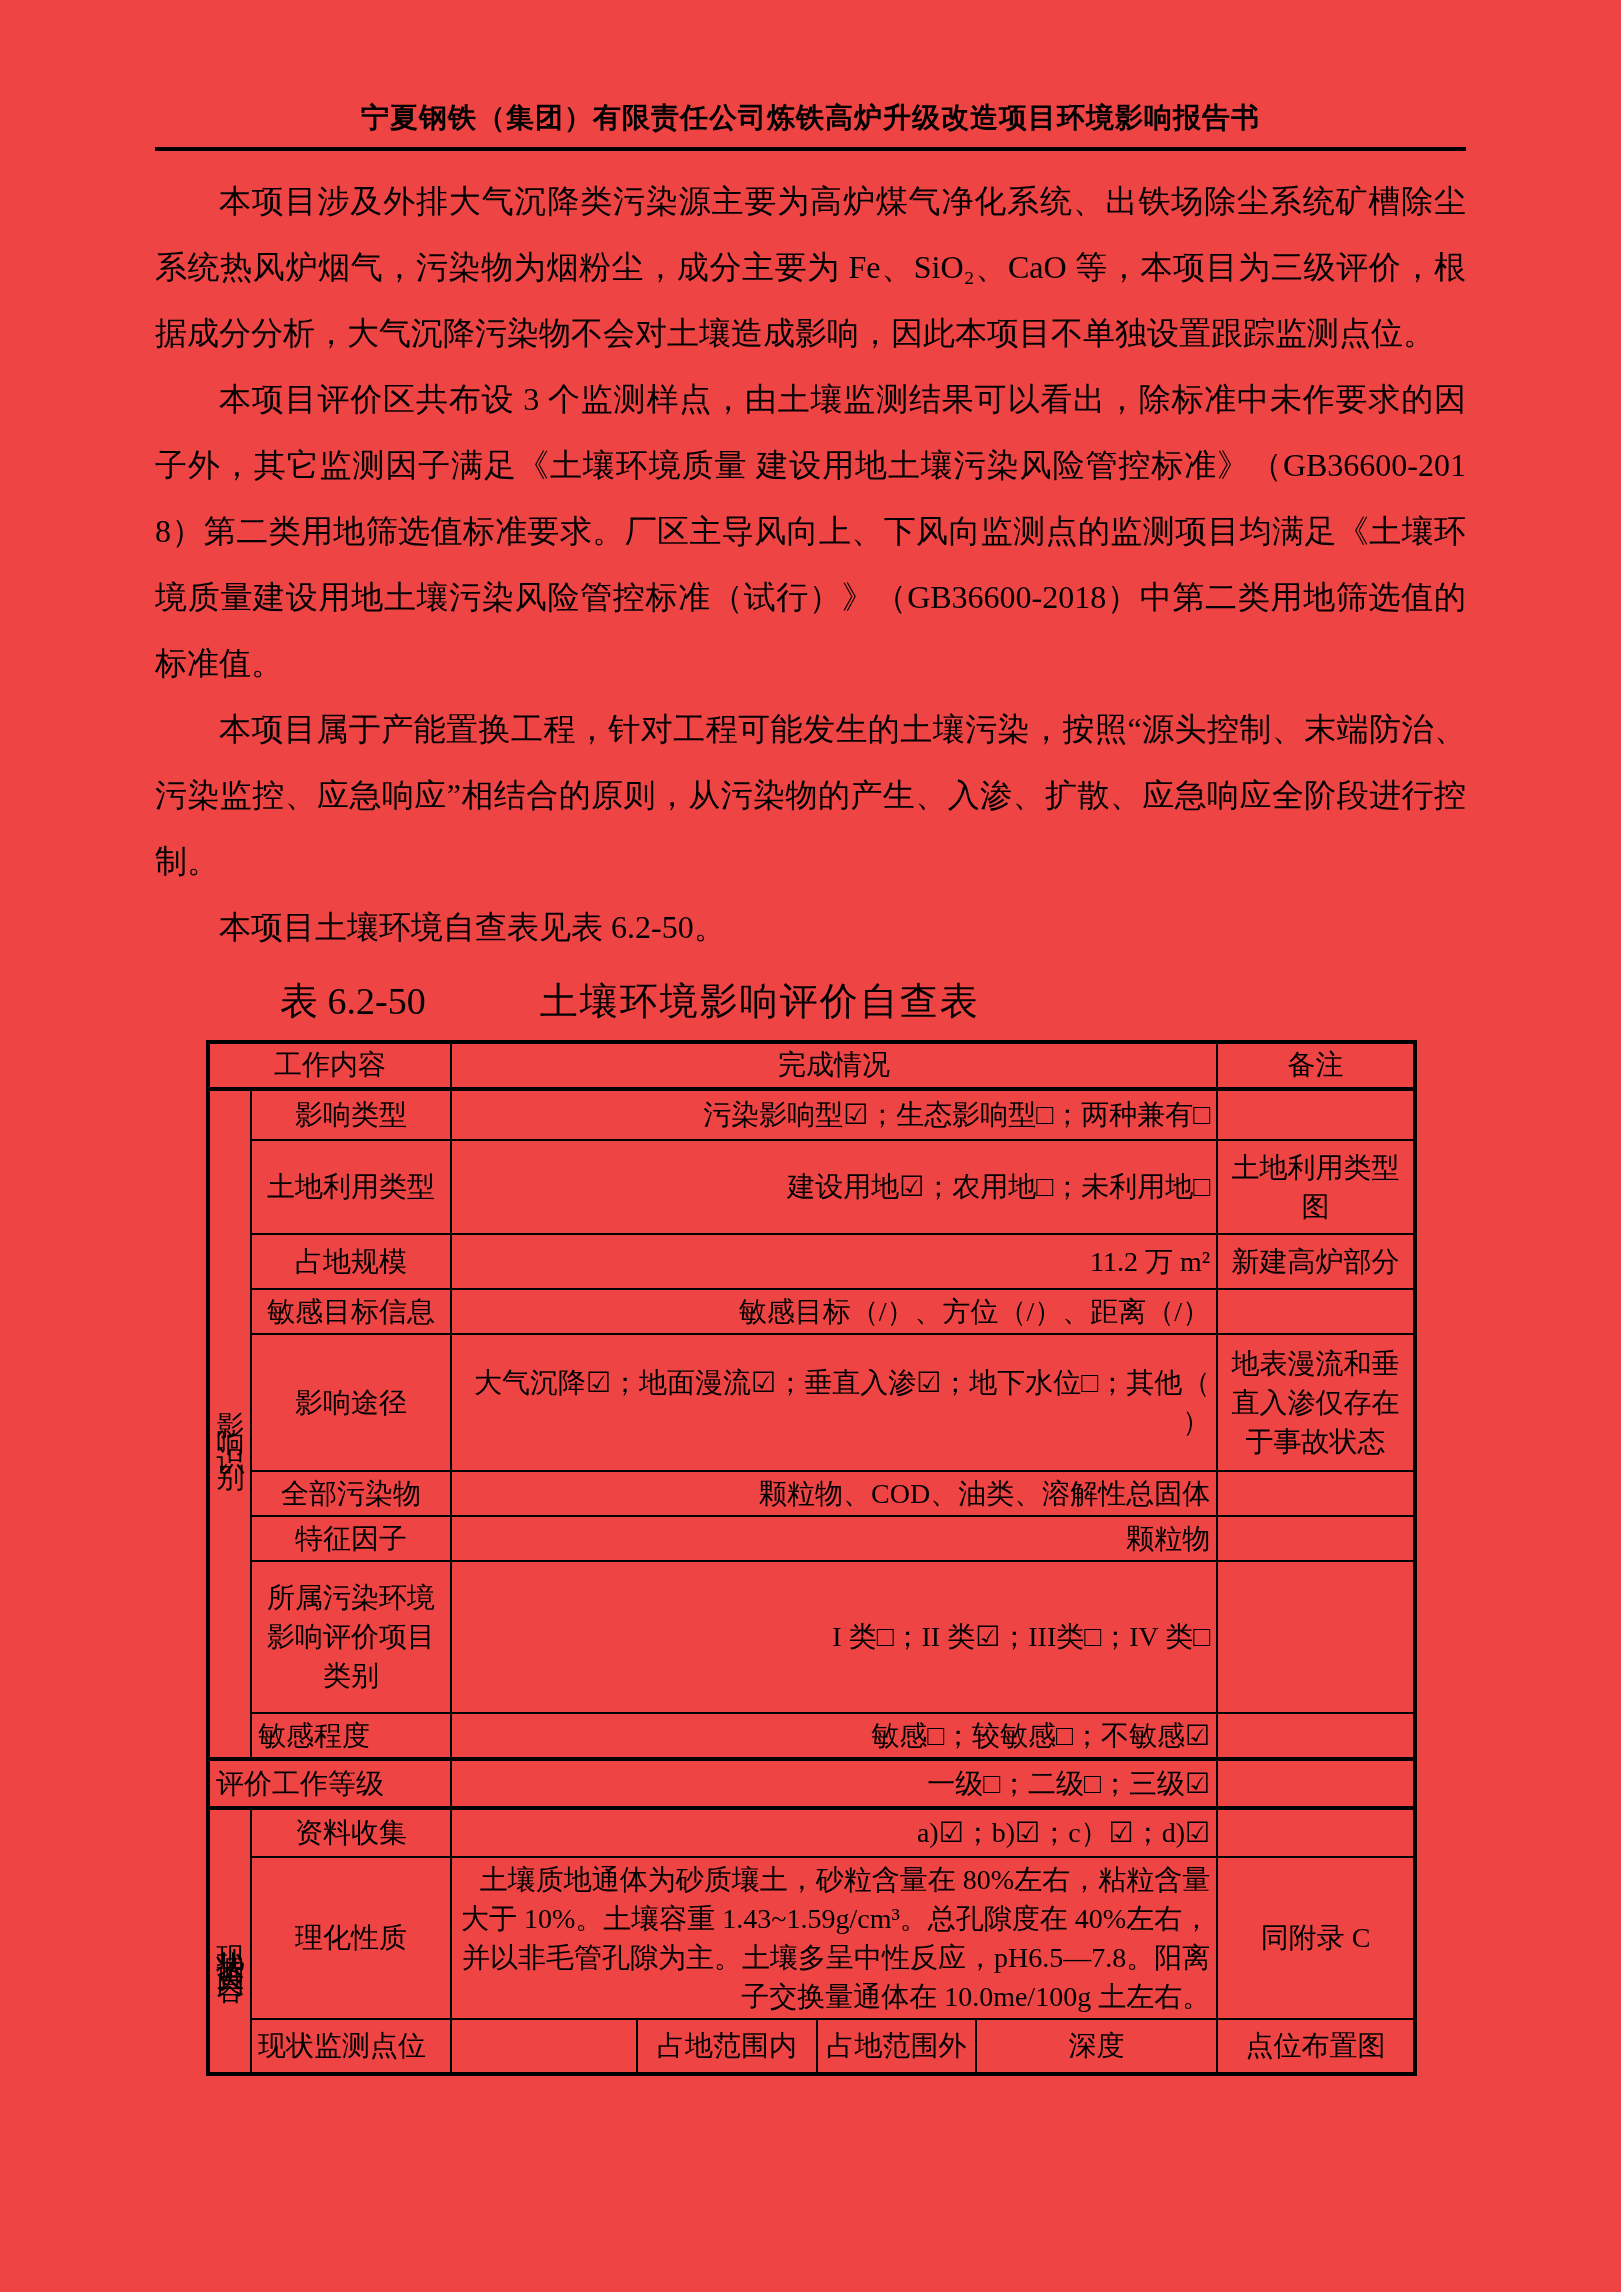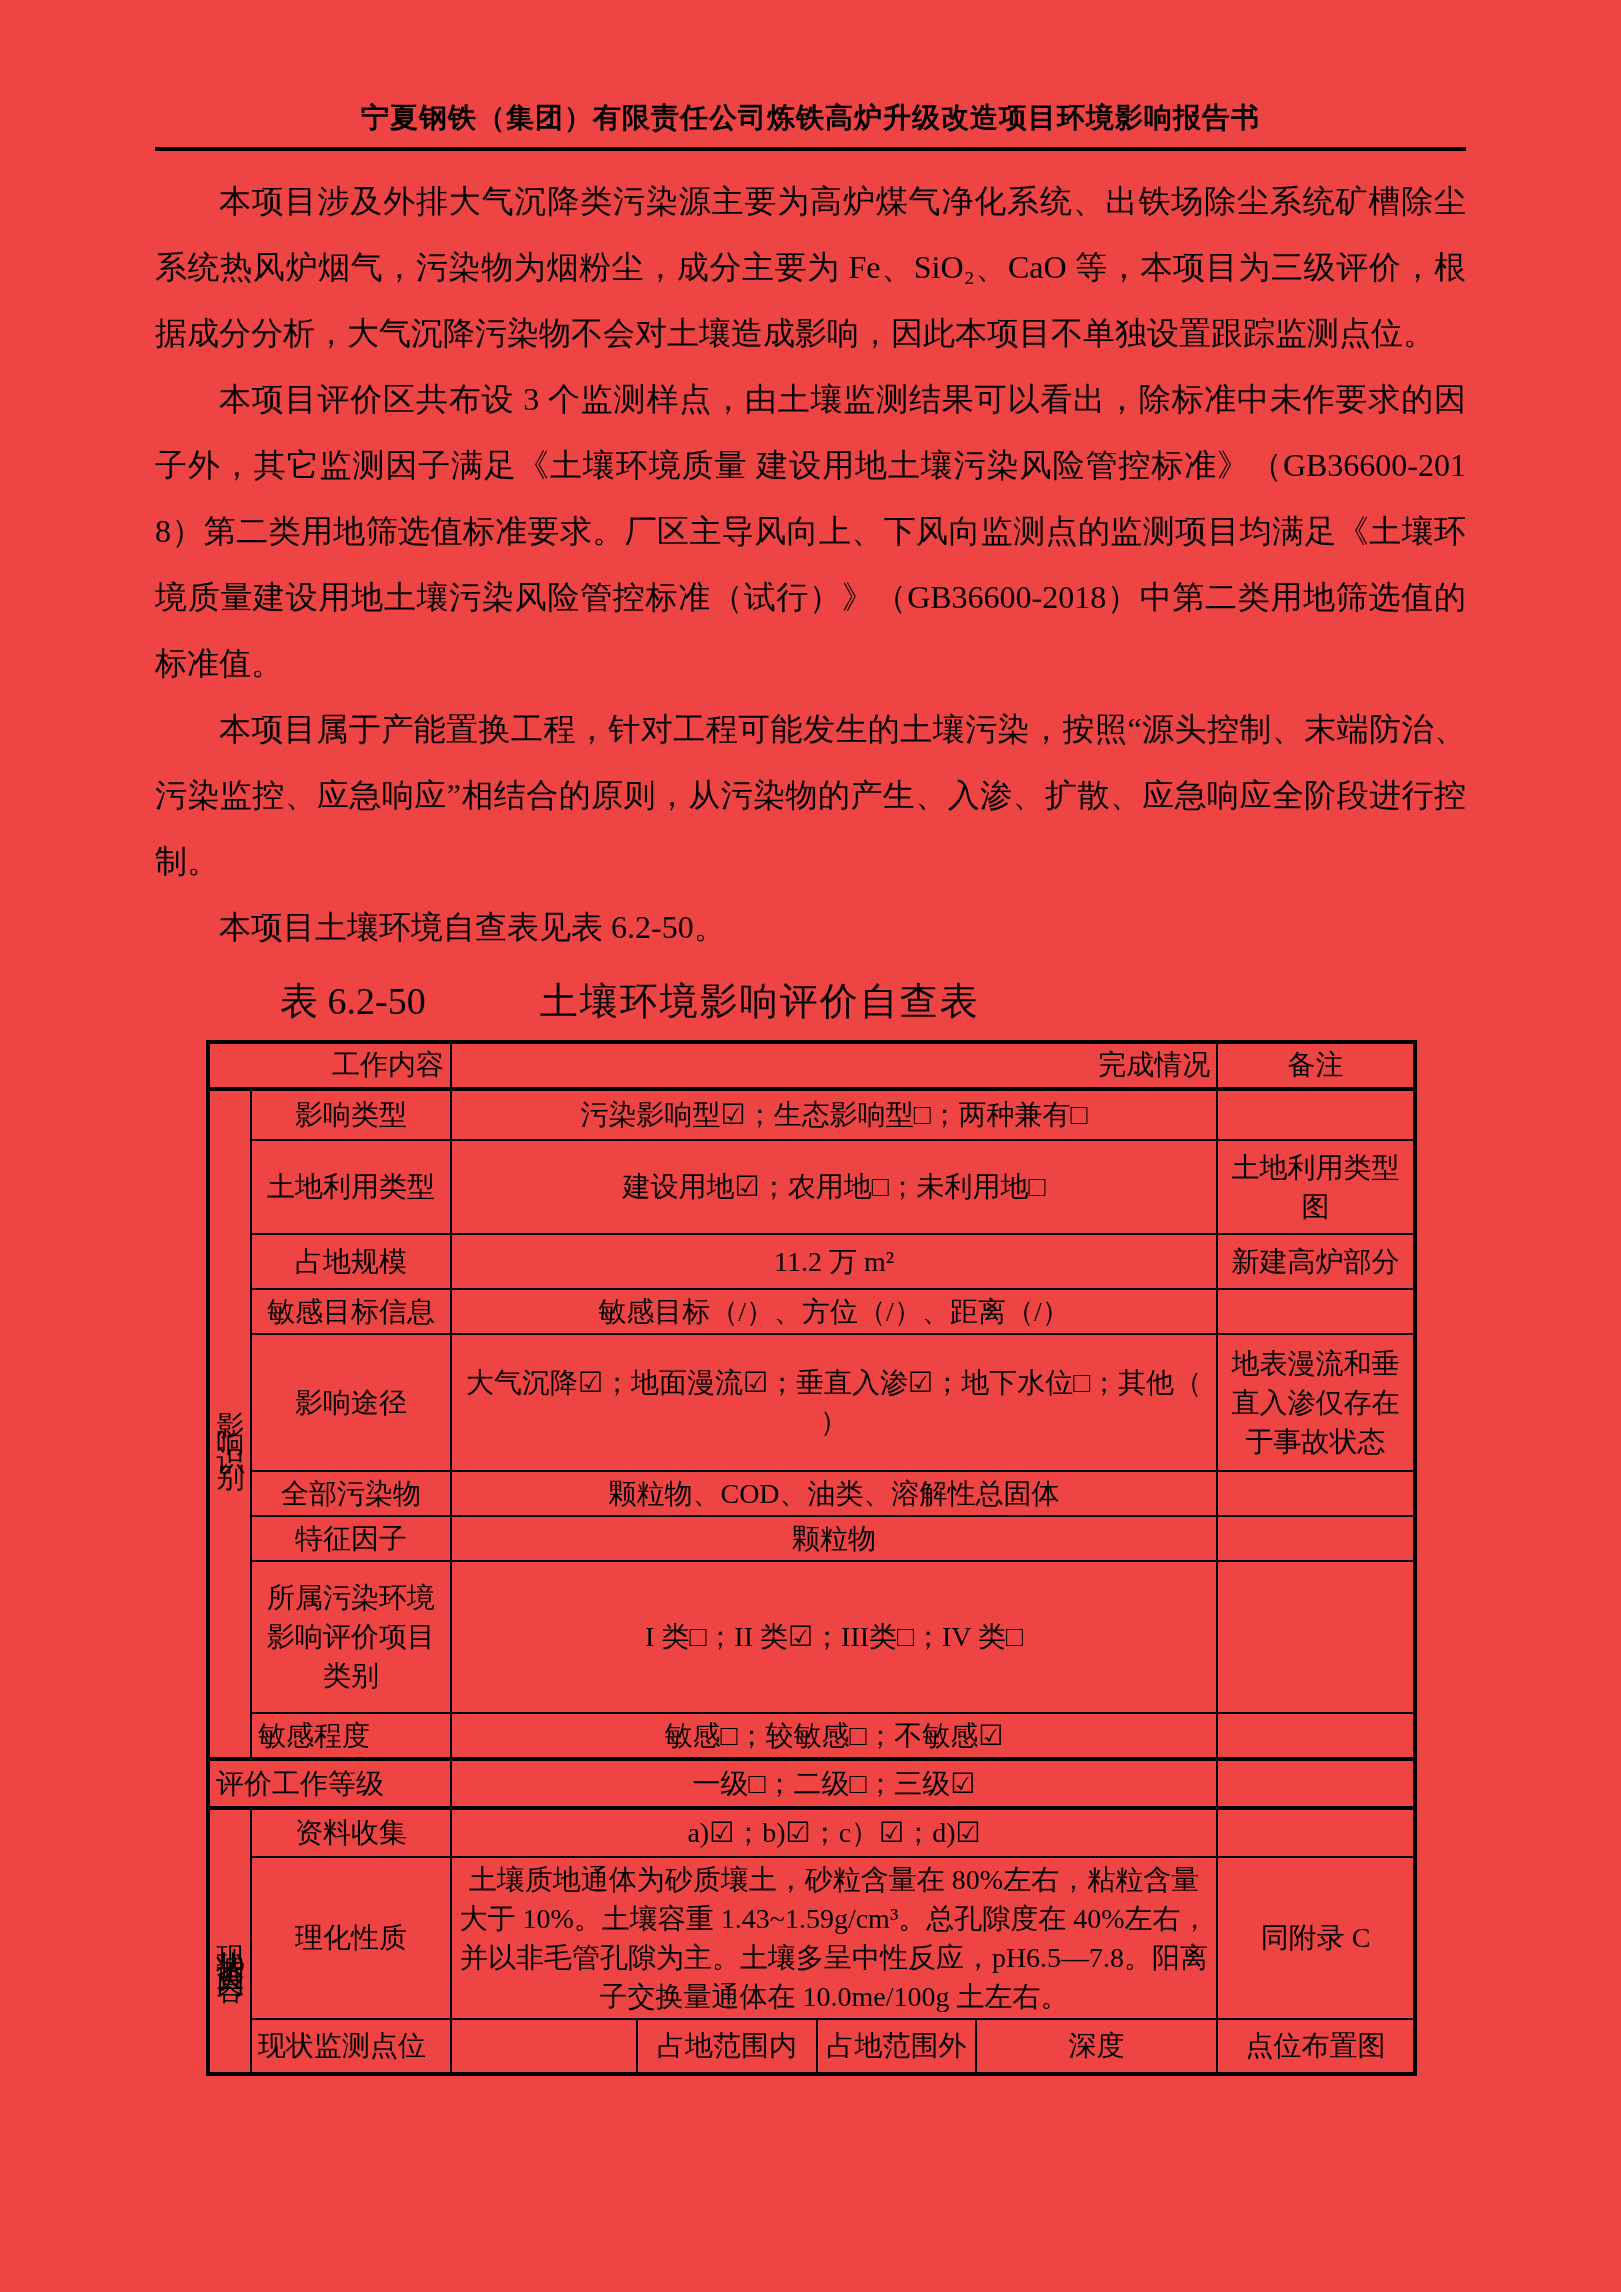--- a/index.html
+++ b/index.html
@@ -64,25 +64,25 @@
   }
   table.selfcheck td {
     border: 2px solid #000;
     padding: 2px 5.9px;
     vertical-align: middle;
     box-sizing: border-box;
     overflow: hidden;
   }
   table.selfcheck { border: 4.9px solid #000; }
   tr.r-head td { border-bottom: 4.9px solid #000; height: 47px; }
-  td.head-left { text-align: right; padding-left: 7.8px; }
+  td.head-left { text-align: center; padding-left: 7.8px; }
   td.head-center { text-align: center; }
   td.c-label { text-align: center; line-height: 39px; padding: 2px 2px; }
   td.c-label.left { text-align: left; padding-left: 5.9px; margin-top: 14px; }
-  td.c-value { text-align: center; line-height: 39px; }
+  td.c-value { text-align: right; line-height: 39px; }
   td.c-remark { text-align: center; line-height: 39px; }
   td.v-label {
     writing-mode: vertical-lr;
     text-orientation: upright;
     text-align: center;
     letter-spacing: 17.6px;
     padding: 7.8px 0;
   }
   td.v-label.tight { letter-spacing: 5.9px; }
   .multiline { line-height: 37px; }

